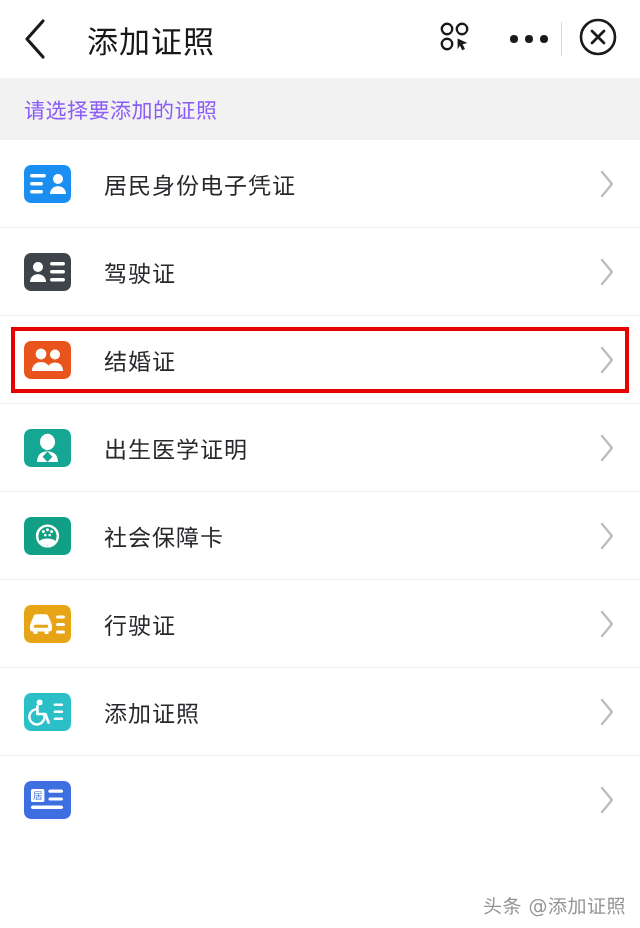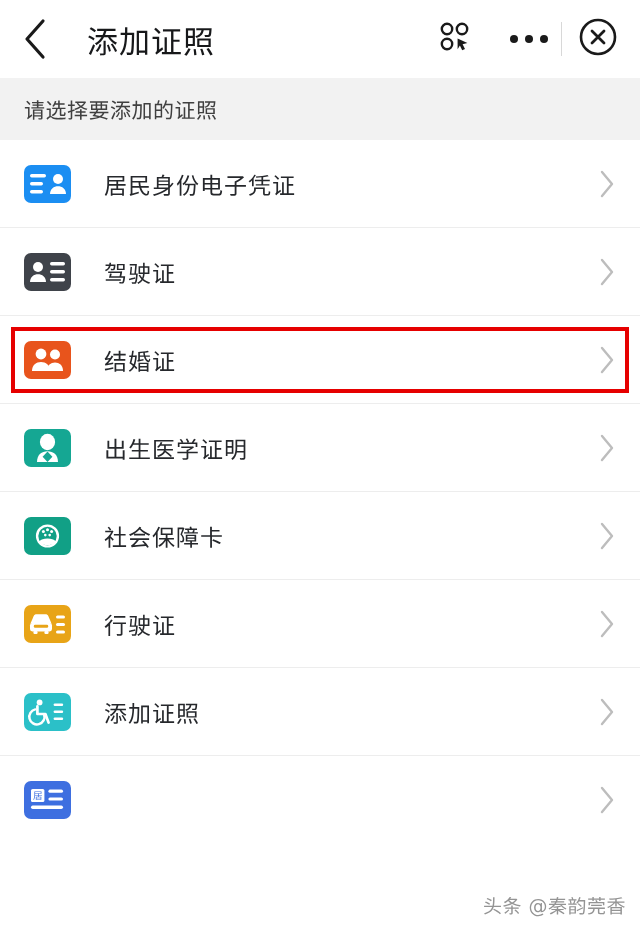--- a/index.html
+++ b/index.html
@@ -102,21 +102,21 @@
   .section-band {
     height: 62px;
     background: #f2f2f2;
     display: flex;
     align-items: center;
     padding-left: 24px;
     box-sizing: border-box;
   }
   .section-band .label {
     font-size: 21px;
-    color: #404040;
+    color: #8b5cf6;
     letter-spacing: 0.5px;
   }
 
   
   .list {
     background: #ffffff;
   }
   .row {
     position: relative;
     height: 88px;
@@ -388,15 +388,15 @@
         <svg width="17" height="30" viewBox="0 0 17 30" fill="none">
           <path d="M3 3 L13 15 L3 27" stroke="#bdbdbd" stroke-width="2.4" stroke-linecap="round" stroke-linejoin="round"></path>
         </svg>
       </div>
     </div>
 
   </div>
 
   <div class="highlight-box"></div>
 
-  <div class="watermark">头条 @秦韵莞香</div>
+  <div class="watermark">头条 @添加证照</div>
 
 </div>
 
 </body></html>

